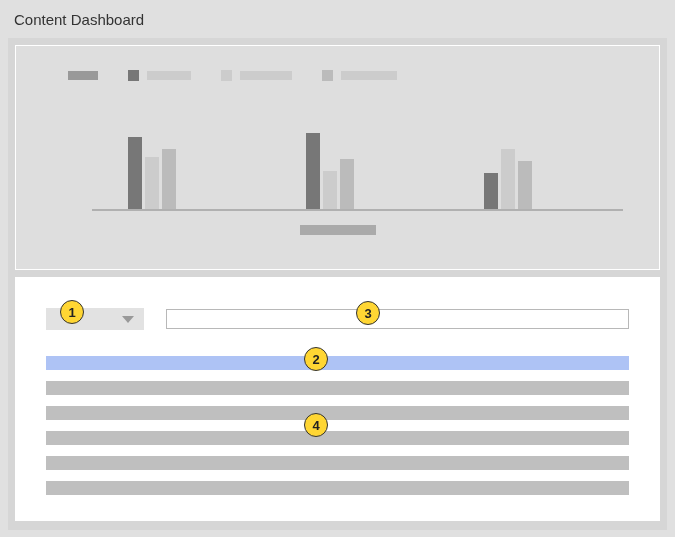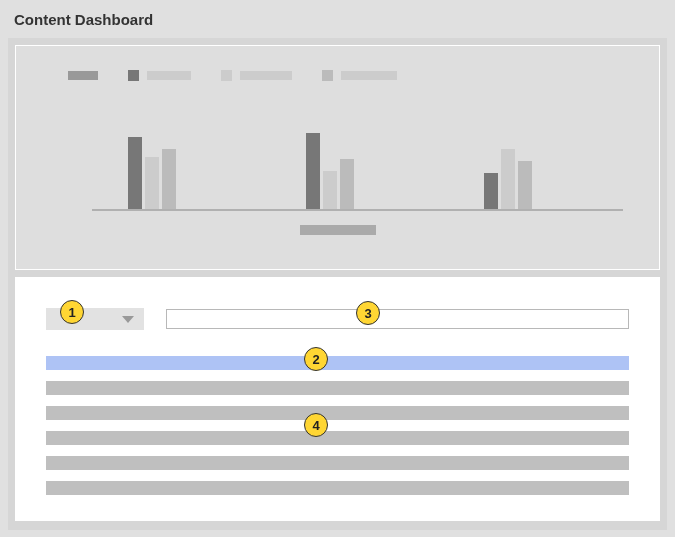--- a/index.html
+++ b/index.html
@@ -1,20 +1,20 @@
 <!DOCTYPE html>
 <html><head>
   <meta charset="utf-8">
   <style>
     * { margin: 0; padding: 0; box-sizing: border-box; }
     body { font-family: -apple-system, BlinkMacSystemFont, "Segoe UI", Arial, sans-serif; background: #e0e0e0; width: 675px; height: 537px; overflow: hidden; }
     
     .page-title {
       font-size: 15px;
-      font-weight: 700;
+      font-weight: 400;
       color: #333;
       padding: 11px 14px 10px;
     }
     
     .outer-frame {
       background: #d6d6d6;
       margin: 0 8px 8px 8px;
       height: 492px;
       padding: 7px;
     }

